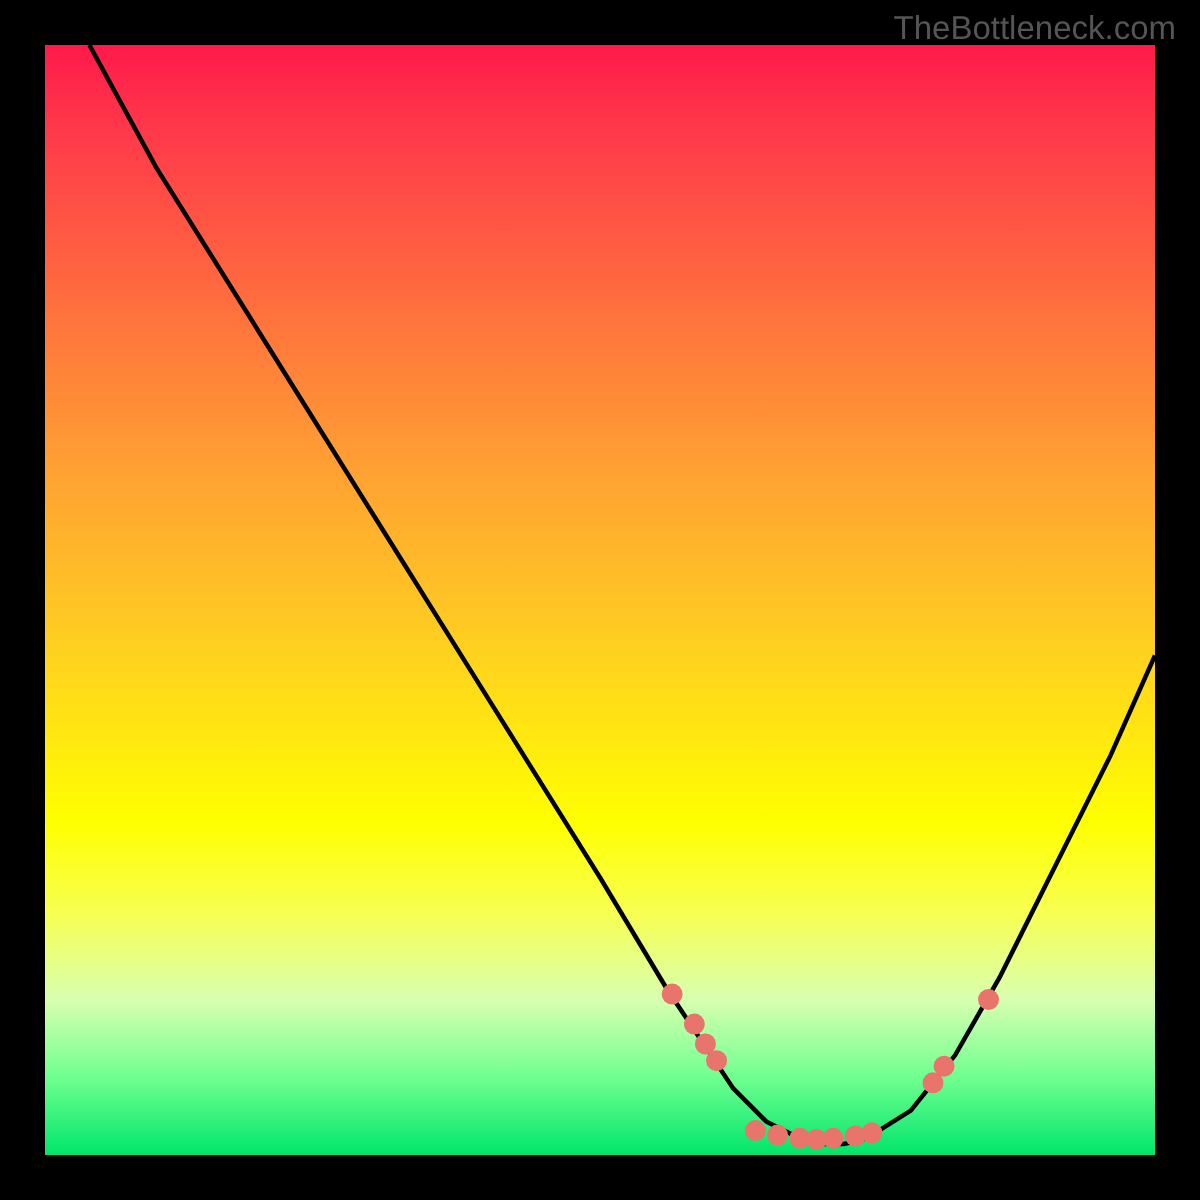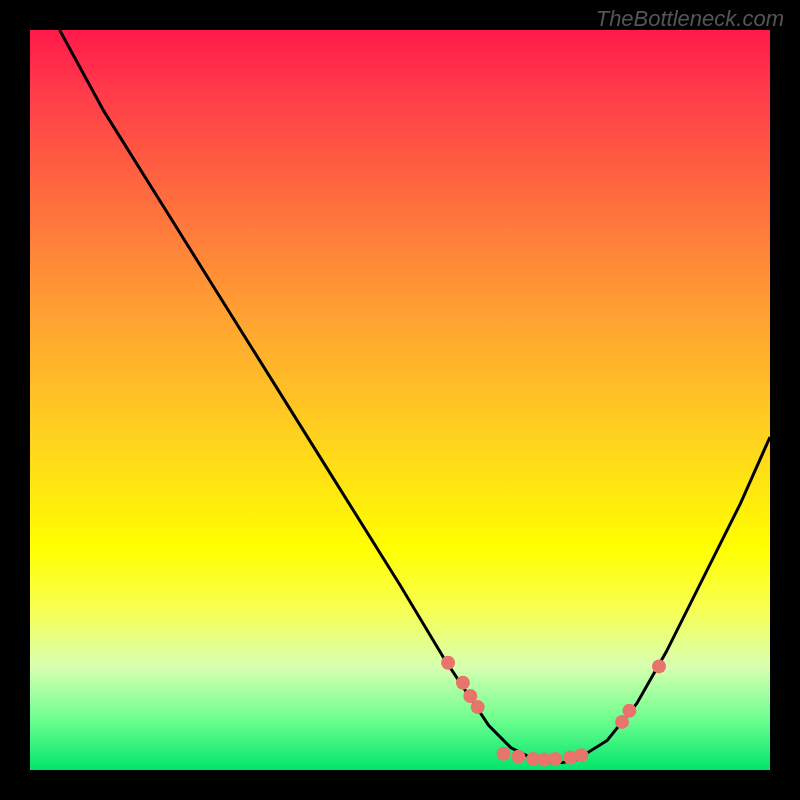--- a/index.html
+++ b/index.html
@@ -12,21 +12,20 @@
     font-family: Arial, sans-serif;
   }
   .watermark {
     position: absolute;
     top: 6px;
     right: 16px;
     color: #555;
     font-size: 22px;
     font-weight: 500;
     z-index: 10;
-    font-style: italic;
   }
   .plot-area {
     position: absolute;
     left: 30px;
     top: 30px;
     width: 740px;
     height: 740px;
     overflow: hidden;
   }
   .gradient-bg {

